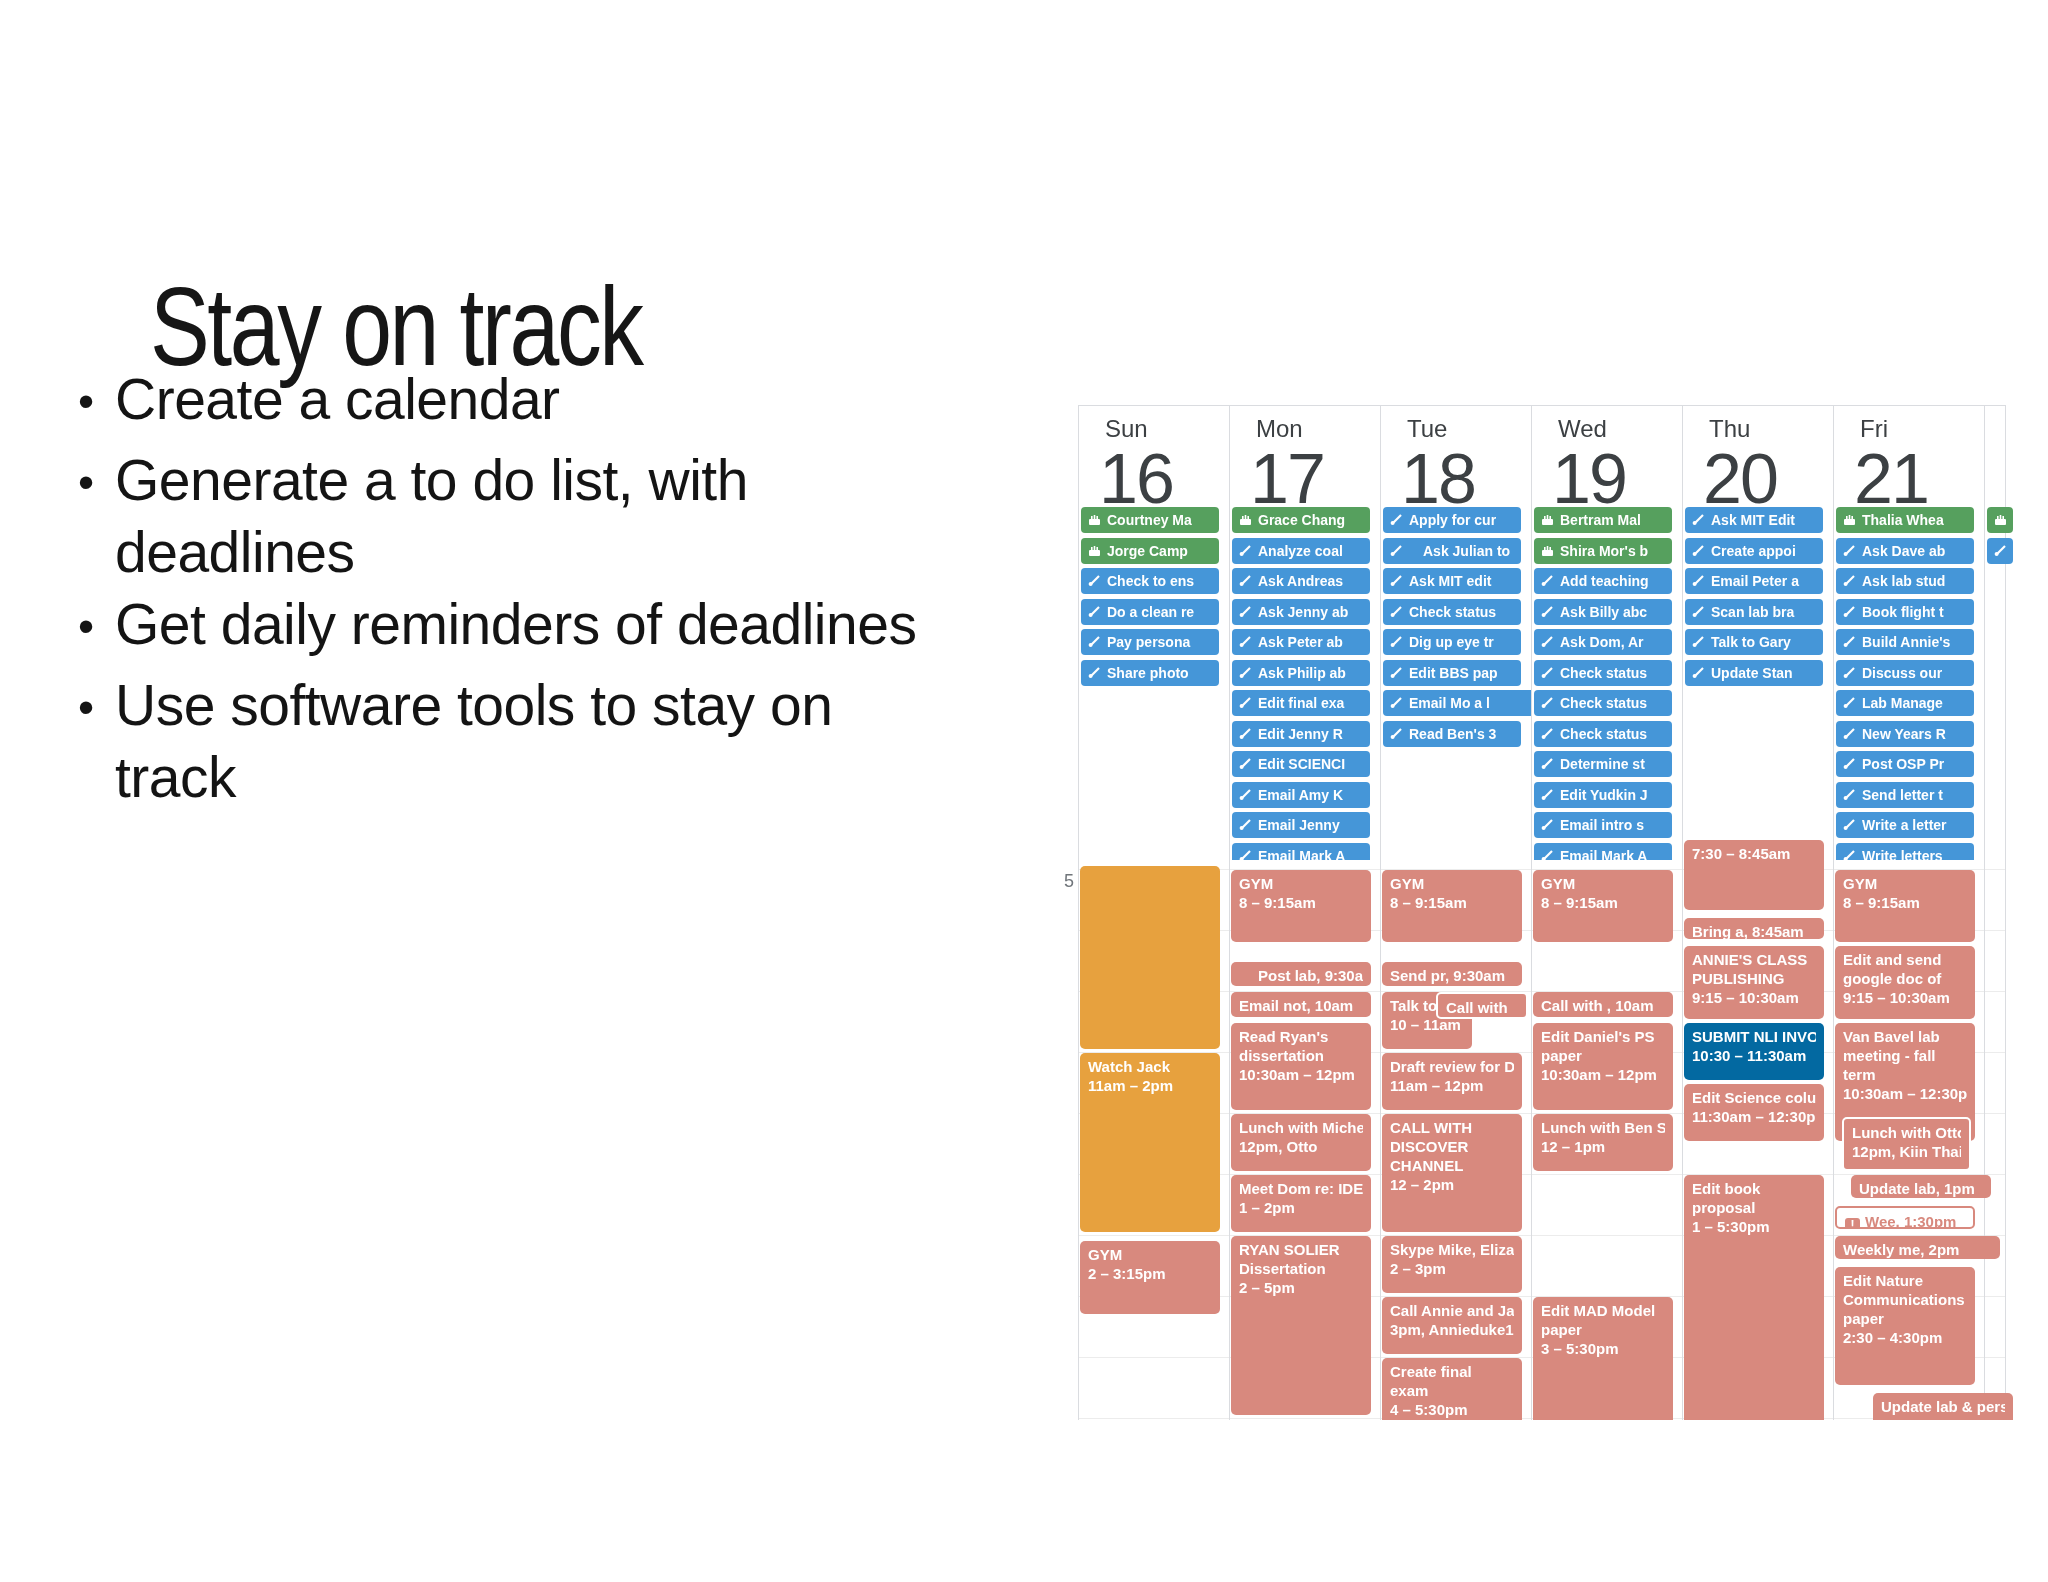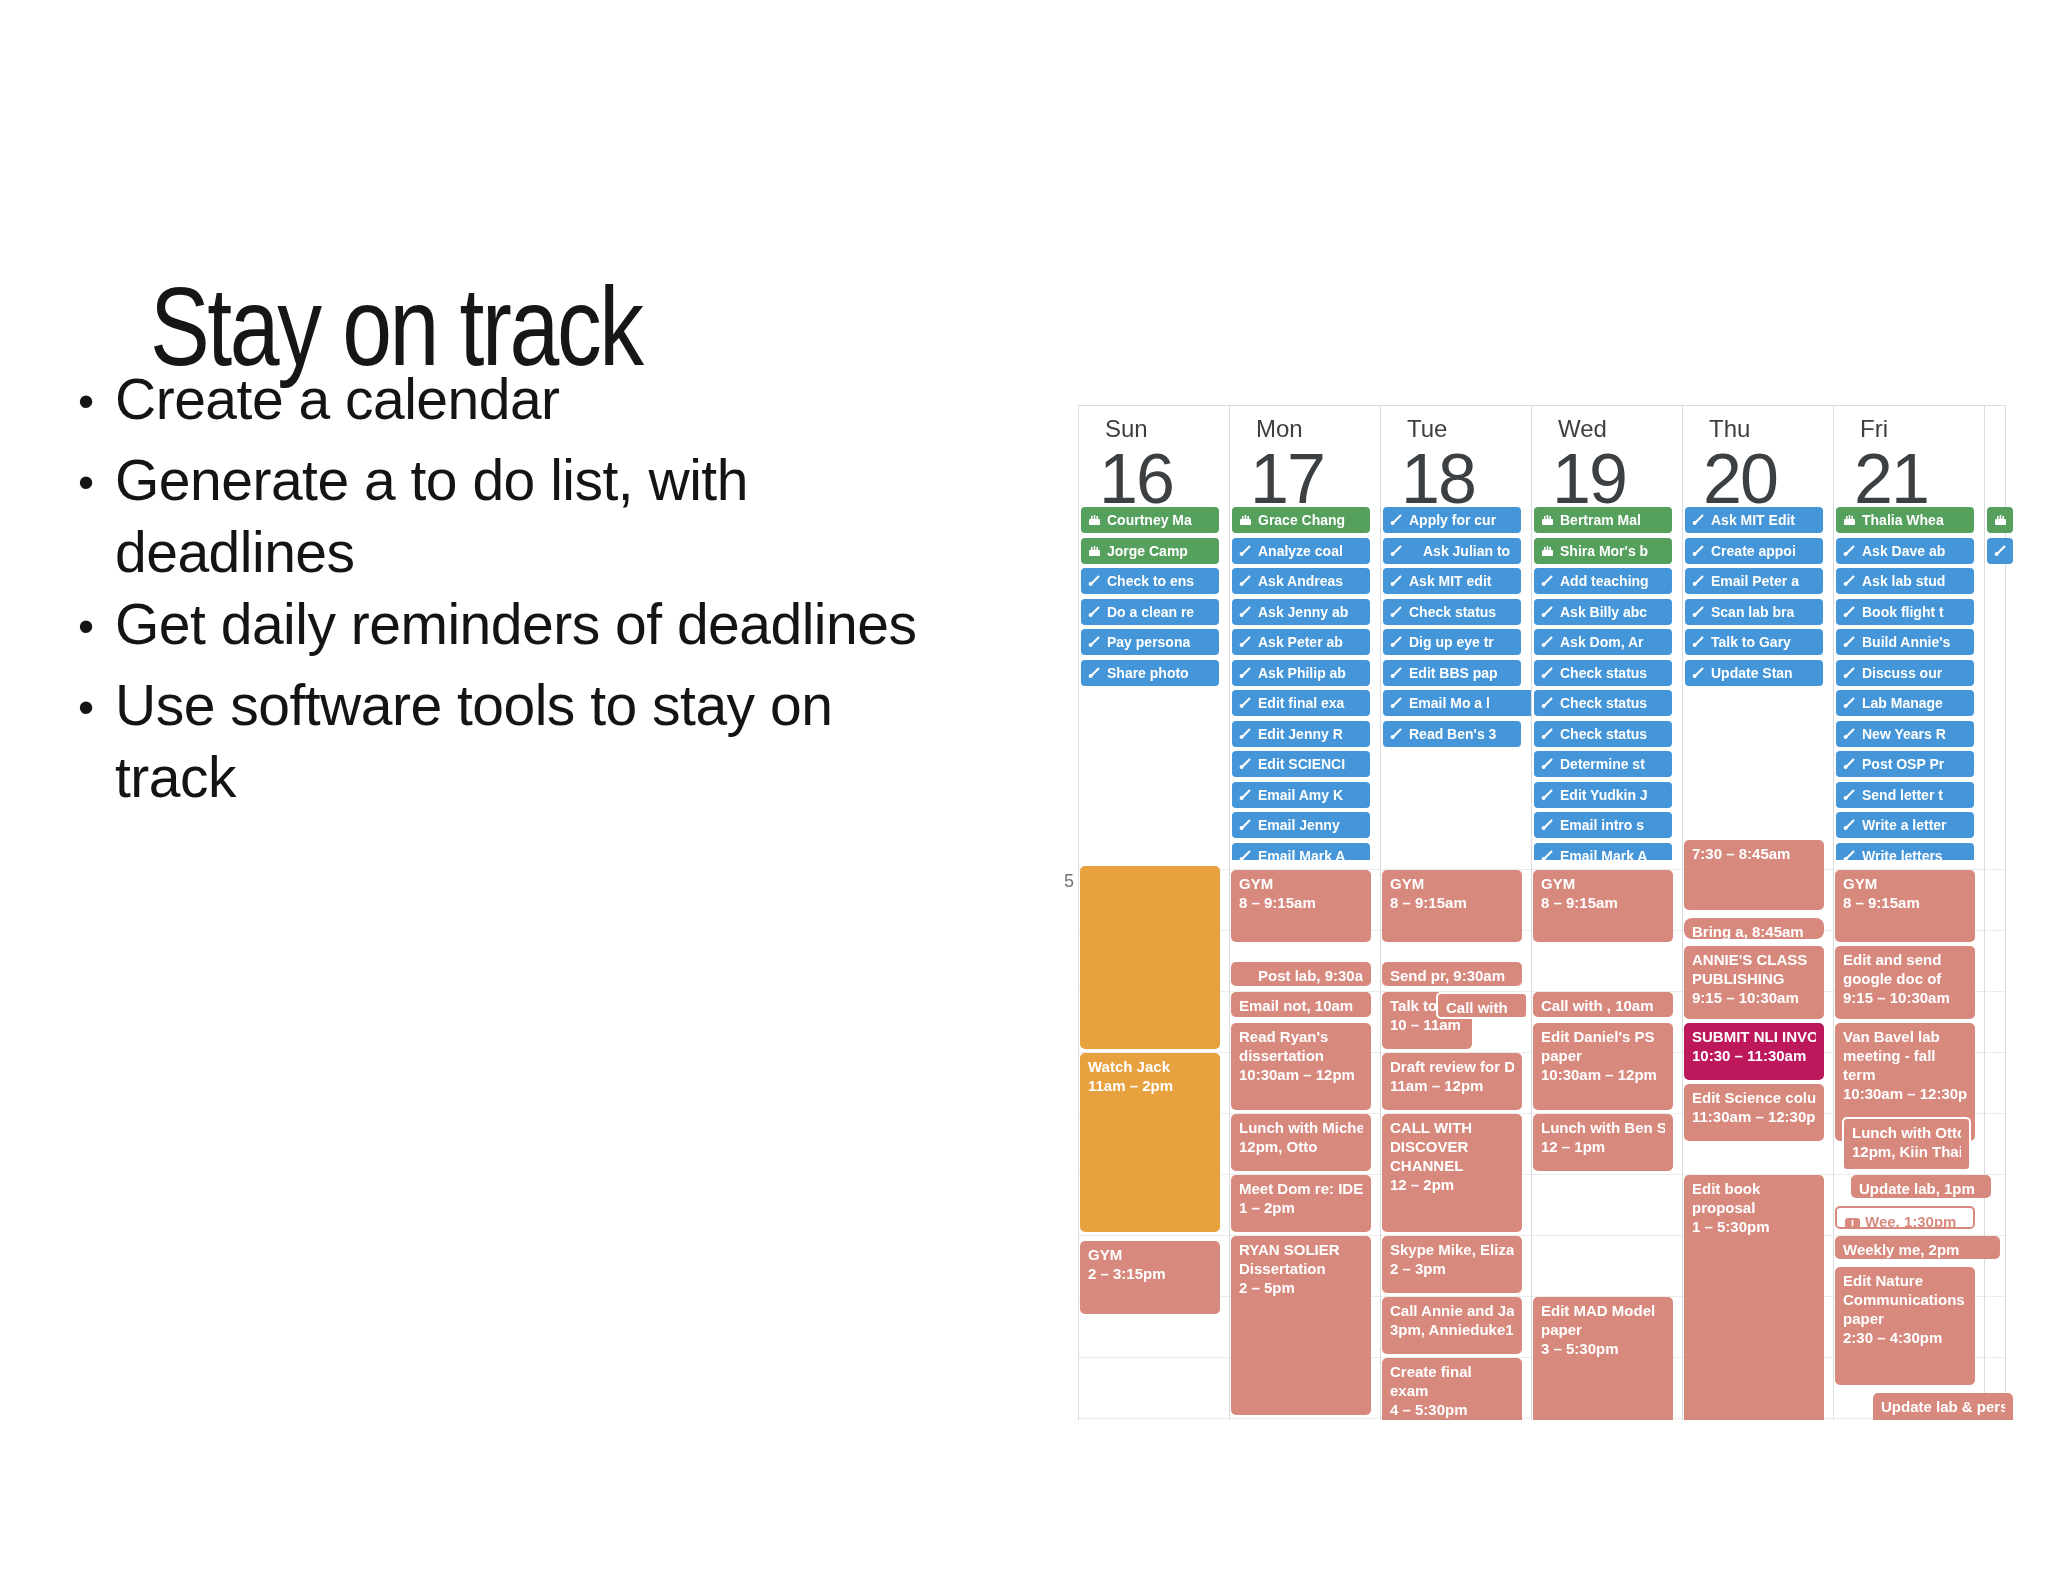--- a/index.html
+++ b/index.html
@@ -24,21 +24,21 @@
         font-size:14px;line-height:26px;font-weight:600;padding-left:26px;
         overflow:hidden;white-space:nowrap;box-sizing:border-box;}
   .chip.task{background:#4596d8;}
   .chip.cake{background:#56a05e;}
   .chip svg{position:absolute;left:6px;top:5px;}
   .event{position:absolute;border-radius:5px;color:#fff;font-size:15px;line-height:19px;
          padding:4px 8px;overflow:hidden;box-sizing:border-box;font-weight:600;}
   .event div{white-space:nowrap;overflow:hidden;}
   .event.red{background:#d8897e;}
   .event.orange{background:#e7a13e;}
-  .event.purple{background:#be185d;}
+  .event.purple{background:#0369a1;}
   .event.whitev{background:#fff;border:2px solid #d8897e;color:#d8897e;}
   .event.overlay,.event.inset{border:2px solid #fff;}
   .warnbox{display:inline-block;width:15px;height:15px;background:#d8897e;color:#fff;
            border-radius:3px;font-size:12px;line-height:15px;text-align:center;
            margin-right:5px;vertical-align:-2px;font-weight:700;}
   .gutter{position:absolute;left:1064px;top:466px;font-size:18px;color:#70757a;}
 </style>
 </head>
 <body>
 
@@ -389,21 +389,21 @@
               <circle cx="3.6" cy="11" r="2" fill="#fff"></circle>
             </svg><span>Talk to Gary</span></div>
           <div class="chip task" style="top: 152.5px; width: 138px;"><svg width="15" height="15" viewBox="0 0 15 15">
               <line x1="4" y1="11" x2="12" y2="3" stroke="#fff" stroke-width="2.2"></line>
               <circle cx="3.6" cy="11" r="2" fill="#fff"></circle>
             </svg><span>Update Stan</span></div>
         </div>
         <div class="event red" style="left: 1px; width: 140px; top: 434.5px; height: 70.42px;">
           <div>7:30 – 8:45am</div>
         </div>
-        <div class="event red" style="left: 1px; width: 140px; top: 512.58px; height: 21.62px; border-radius: 8px;">
+        <div class="event red" style="left: 1px; width: 140px; top: 512.58px; height: 21.62px;">
           <div>Bring a, 8:45am</div>
         </div>
         <div class="event red" style="left: 1px; width: 140px; top: 541.25px; height: 72.25px;">
           <div>ANNIE'S CLASS</div>
           <div>PUBLISHING</div>
           <div>9:15 – 10:30am</div>
         </div>
         <div class="event purple" style="left: 1px; width: 140px; top: 617.5px; height: 57px;">
           <div>SUBMIT NLI INVO</div>
           <div>10:30 – 11:30am</div>

